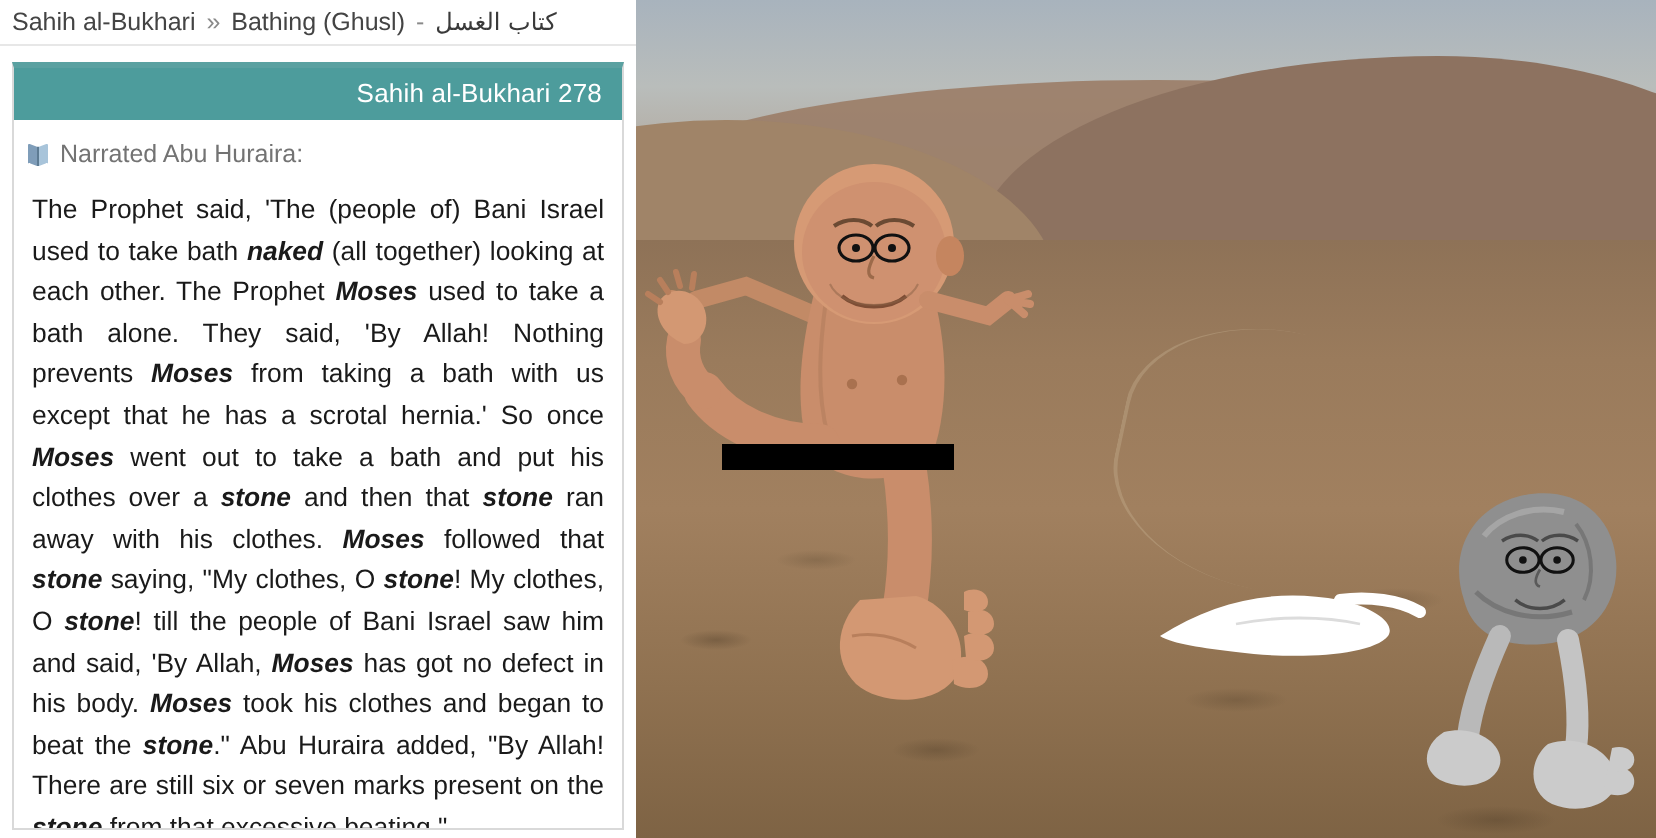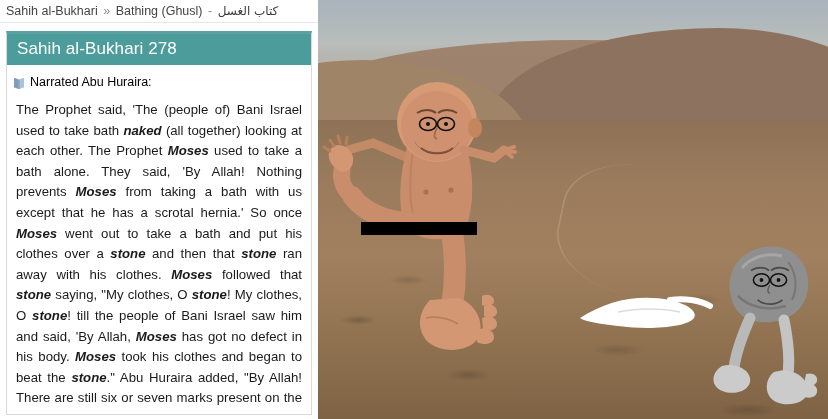--- a/index.html
+++ b/index.html
@@ -60,38 +60,38 @@
     border-top: 3px solid #5aa1a1;
     background: #fff;
     height: 384px;
     box-sizing: border-box;
     position: relative;
     overflow: hidden;
   }
   .card-header {
     background: #4d9c9c;
     color: #ffffff;
-    text-align: left;
-    font-size: 17px;
+    text-align: right;
+    font-size: 13px;
     padding: 5px 10px 6px 10px;
     letter-spacing: .1px;
   }
   .narrator-row {
     display: flex;
     align-items: flex-start;
     gap: 5px;
     padding: 10px 8px 2px 6px;
   }
   .book-icon {
     flex: 0 0 auto;
     margin-top: 1px;
   }
   .narrator {
     font-size: 12.5px;
-    color: #000000;
+    color: #737373;
     font-weight: normal;
   }
   .hadith-body {
     padding: 4px 9px 0 9px;
     font-size: 13.2px;
     line-height: 20.6px;
     color: #1a1a1a;
     text-align: justify;
     text-justify: inter-word;
   }

